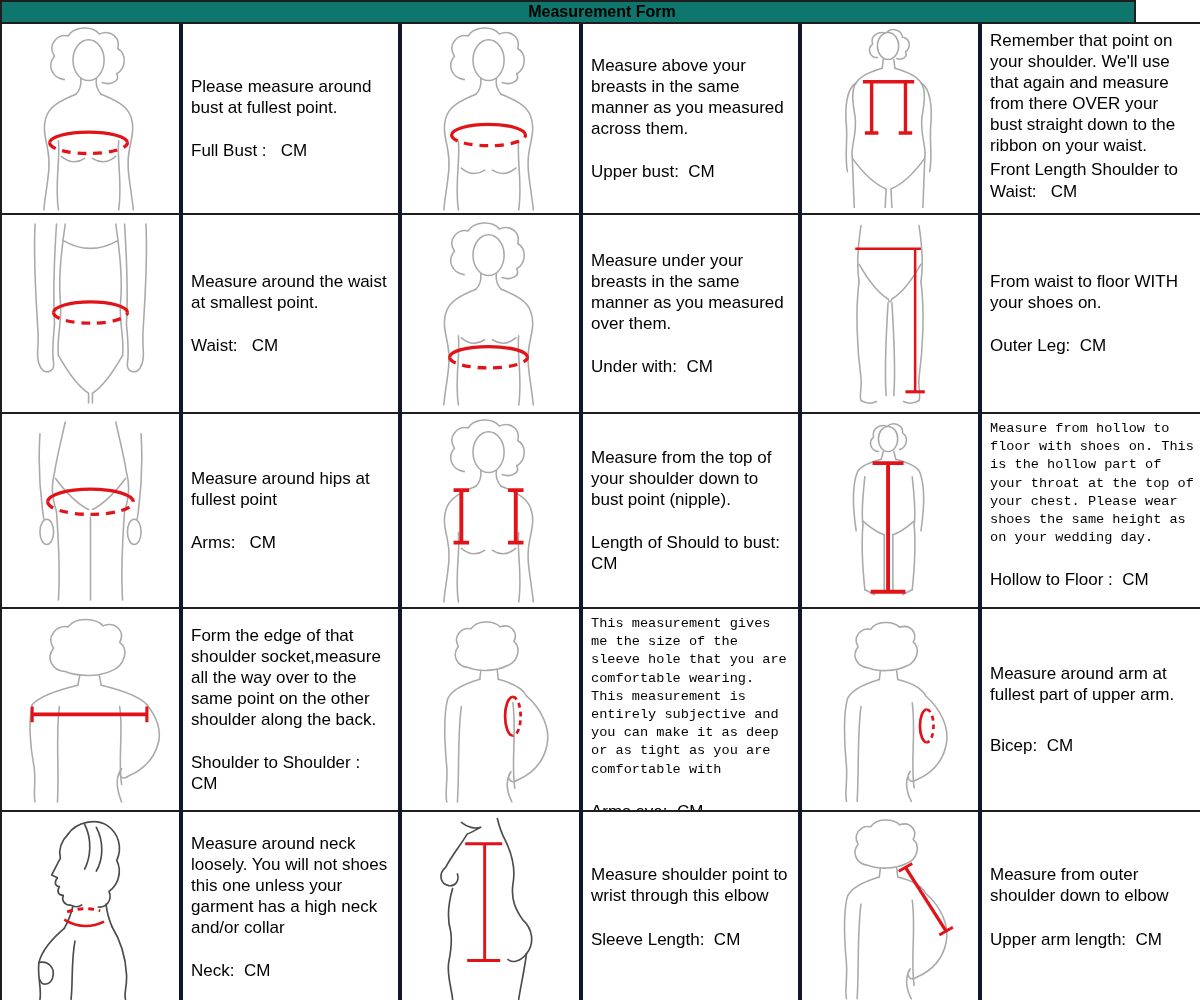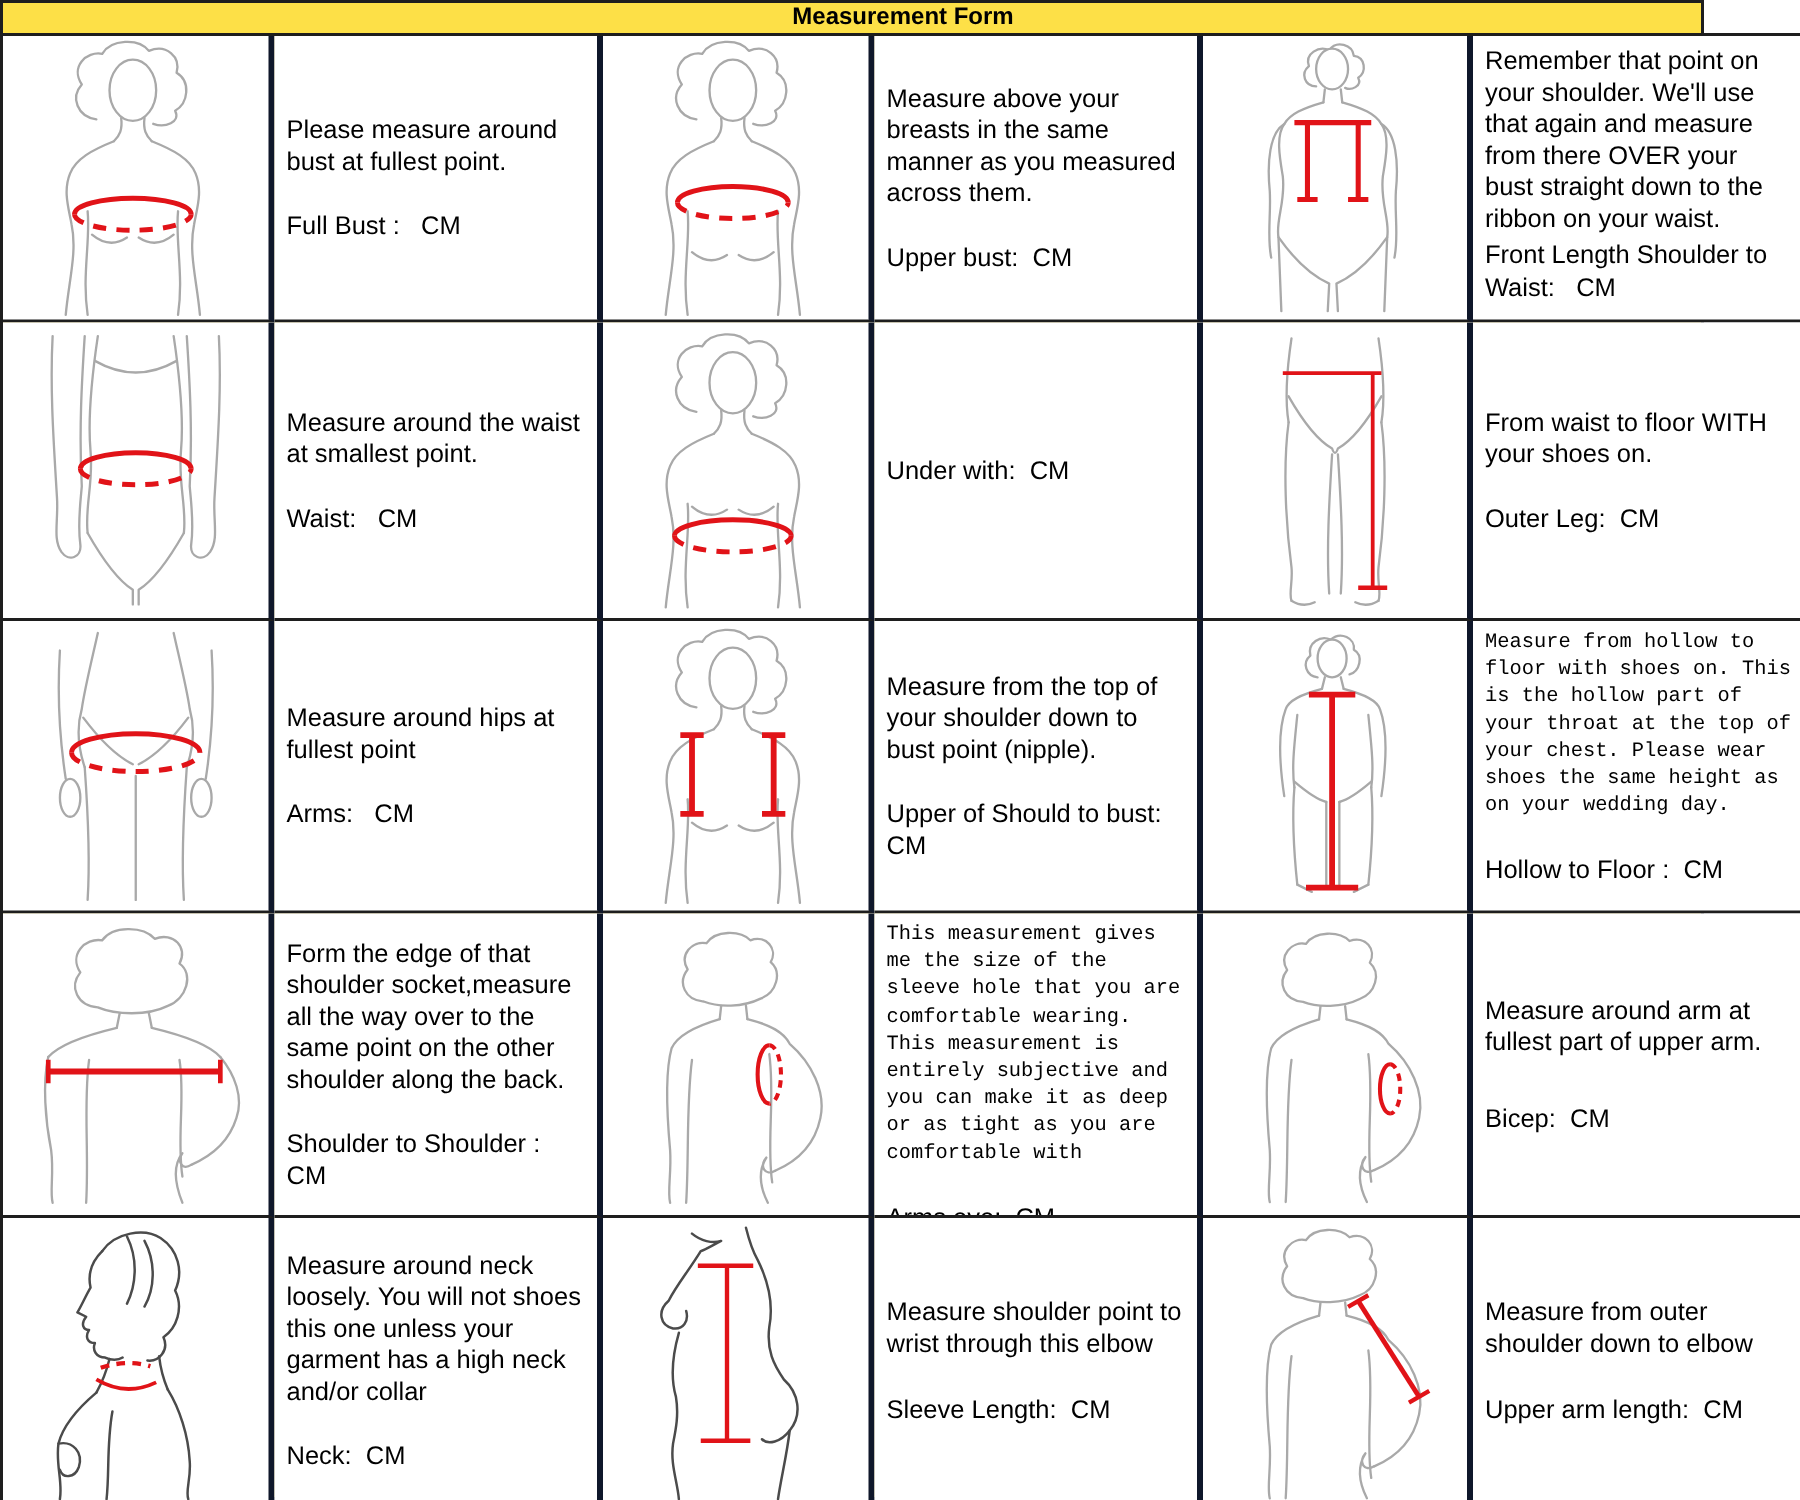--- a/index.html
+++ b/index.html
@@ -1,17 +1,17 @@
 <!DOCTYPE html>
 <html><head>
 <meta charset="utf-8">
 <style>
   html,body{margin:0;padding:0;background:#fff;}
   body{font-family:"Liberation Sans",sans-serif;color:#000;}
-  .form{width:1136px;height:1000px;display:grid;box-sizing:border-box;background:#fde047;
+  .form{width:1136px;height:1000px;display:grid;box-sizing:border-box;background:#0f766e;
     grid-template-columns:181px 219px 181px 219px 180px 220px;
     grid-template-rows:22px 191px 199px 195px 203px 190px;
     border:2px solid #1e1e1e;}
   .hdr{grid-column:1/-1;display:flex;align-items:center;justify-content:center;
     font-weight:bold;font-size:16px;border-bottom:2px solid #1e1e1e;box-sizing:border-box;}
   .cell{border-right:4px solid #0f172a;border-bottom:2px solid #1e1e1e;box-sizing:border-box;overflow:hidden;background:#fff;}
   .cr0{border-right:none;}
   .cb0{border-bottom:none;}
   .fig{display:flex;align-items:center;justify-content:center;padding:1px;}
   .fig svg{width:100%;height:100%;display:block;}
@@ -108,20 +108,21 @@
       <path class="g" d="M80,54 C81,62 79,66 75,70 M96,54 C95,62 97,66 101,70"></path>
       <path class="g" d="M75,70 C60,76 49,82 45,92 C40,104 44,116 46,127 C50,146 44,166 42,189"></path>
       <path class="g" d="M101,70 C116,76 127,82 131,92 C136,104 132,116 130,127 C126,146 132,166 134,189"></path>
       <path class="g" d="M57,118 C59,138 53,162 57,189 M119,118 C117,138 123,162 119,189"></path>
       <path class="g" d="M60,120 Q72,130 84,122 M92,122 Q104,130 116,120"></path>
       <path class="r" stroke-width="3.4" d="M48,140 A40,11 0 0 1 128,140"></path>
       <path class="r" stroke-width="3.4" stroke-dasharray="9,7" d="M48,140 A40,11 0 0 0 128,140"></path>
     </svg>
   </div>
   <div class="cell txt">
+    <div class="desc">Measure under your breasts in the same manner as you measured over them.</div>
     <div class="label">Under with:  CM</div>
   </div>
   <div class="cell fig">
     <svg viewBox="0 0 180 190">
       <path class="g" d="M60,4 C57,24 55,44 58,62 M120,4 C123,24 125,44 122,62"></path>
       <path class="g" d="M58,44 Q74,72 88,80 M122,44 Q106,72 92,80 M88,80 Q90,86 92,80"></path>
       <path class="g" d="M58,62 C54,92 56,132 60,162 C61,172 58,180 60,185 M88,84 C86,116 84,150 86,180 M92,84 C94,116 96,150 94,180 M122,62 C126,92 124,132 120,162 C119,172 122,180 120,185"></path>
       <path class="g" d="M60,185 Q68,190 76,186 M120,185 Q112,190 104,186"></path>
       <path class="r" stroke-width="2.6" d="M54,28 L122,28"></path>
       <path class="r" stroke-width="2.6" d="M116,28 L116,176"></path>
@@ -157,21 +158,21 @@
       <path class="g" d="M75,70 C60,76 49,82 45,92 C40,104 44,116 46,127 C50,146 44,166 42,189"></path>
       <path class="g" d="M101,70 C116,76 127,82 131,92 C136,104 132,116 130,127 C126,146 132,166 134,189"></path>
       <path class="g" d="M57,118 C59,138 53,162 57,189 M119,118 C117,138 123,162 119,189"></path>
       <path class="g" d="M60,134 Q72,144 84,136 M92,136 Q104,144 116,134"></path>
       <path class="r" stroke-width="4" d="M60,74 L60,128 M52,74 L68,74 M52,128 L68,128"></path>
       <path class="r" stroke-width="4" d="M116,74 L116,128 M108,74 L124,74 M108,128 L124,128"></path>
     </svg>
   </div>
   <div class="cell txt">
     <div class="desc">Measure from the top of your shoulder down to bust point (nipple).</div>
-    <div class="label">Upper of Should to bust:  CM</div>
+    <div class="label">Length of Should to bust:  CM</div>
   </div>
   <div class="cell fig">
     <svg viewBox="0 0 180 190">
       <path class="g" d="M78,34 C70,33 67,24 73,19 C71,10 80,5 87,8 C94,2 104,7 103,15 C110,19 107,30 100,32"></path>
       <ellipse class="gf" cx="88" cy="21" rx="10" ry="13"></ellipse>
       <path class="g" d="M83,34 L81,42 M94,34 L96,42"></path>
       <path class="g" d="M81,42 C66,46 58,50 56,56 C50,72 52,96 55,116 M96,42 C111,46 119,50 121,56 C127,72 125,96 122,116"></path>
       <path class="g" d="M64,60 C62,80 60,96 62,110 M113,60 C115,80 117,96 115,110"></path>
       <path class="g" d="M62,110 C60,134 62,158 64,177 M84,120 L84,177 M93,120 L93,177 M115,110 C117,134 115,158 113,177"></path>
       <path class="g" d="M62,106 Q76,118 84,120 M115,106 Q101,118 93,120"></path>

